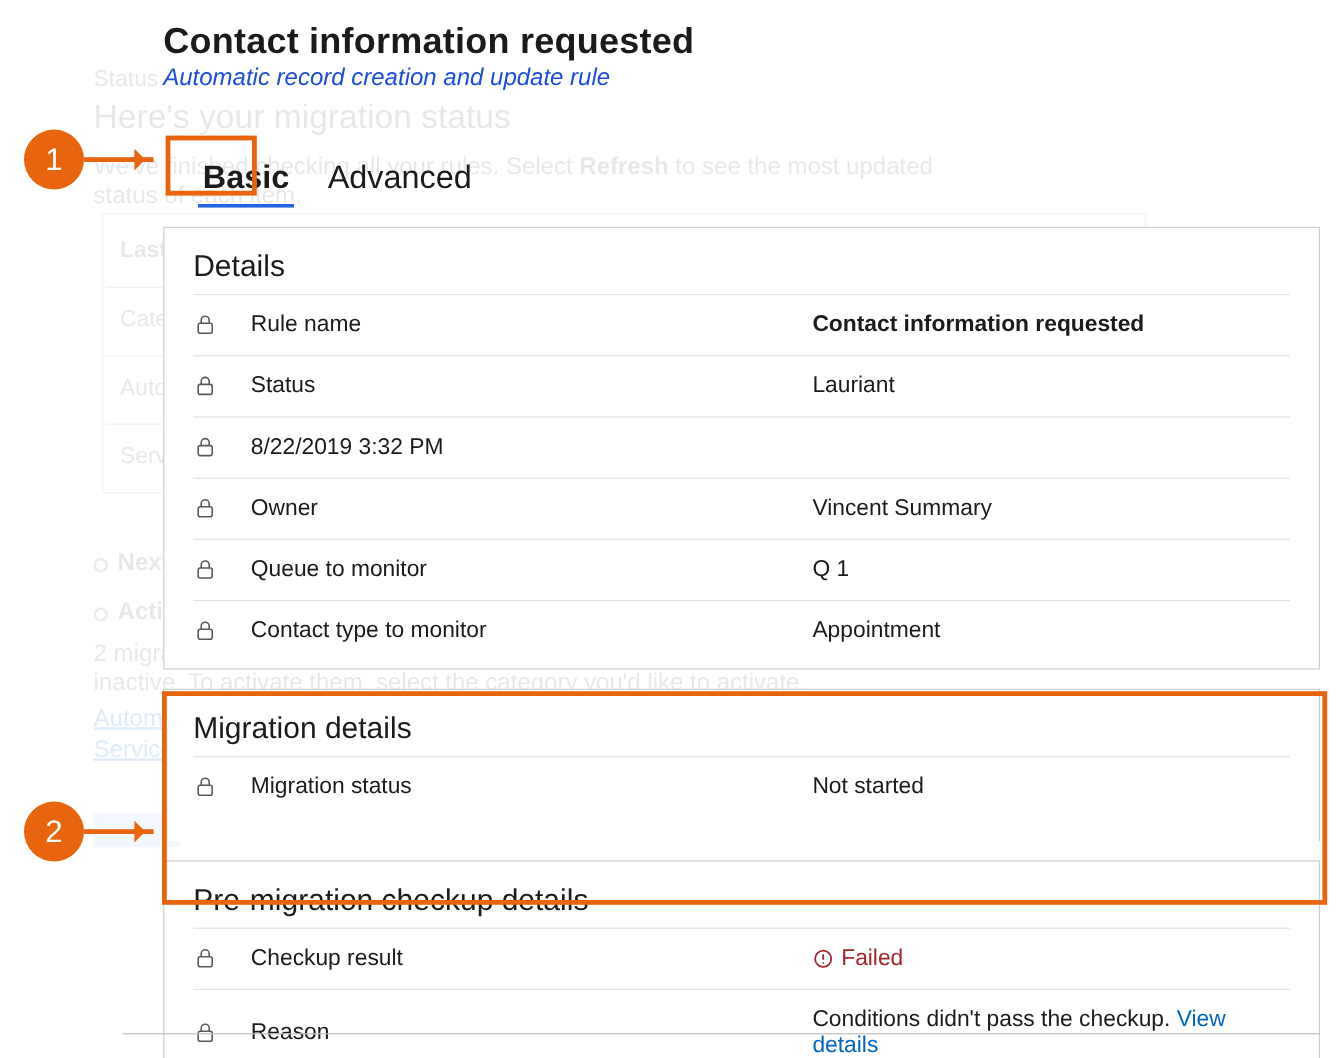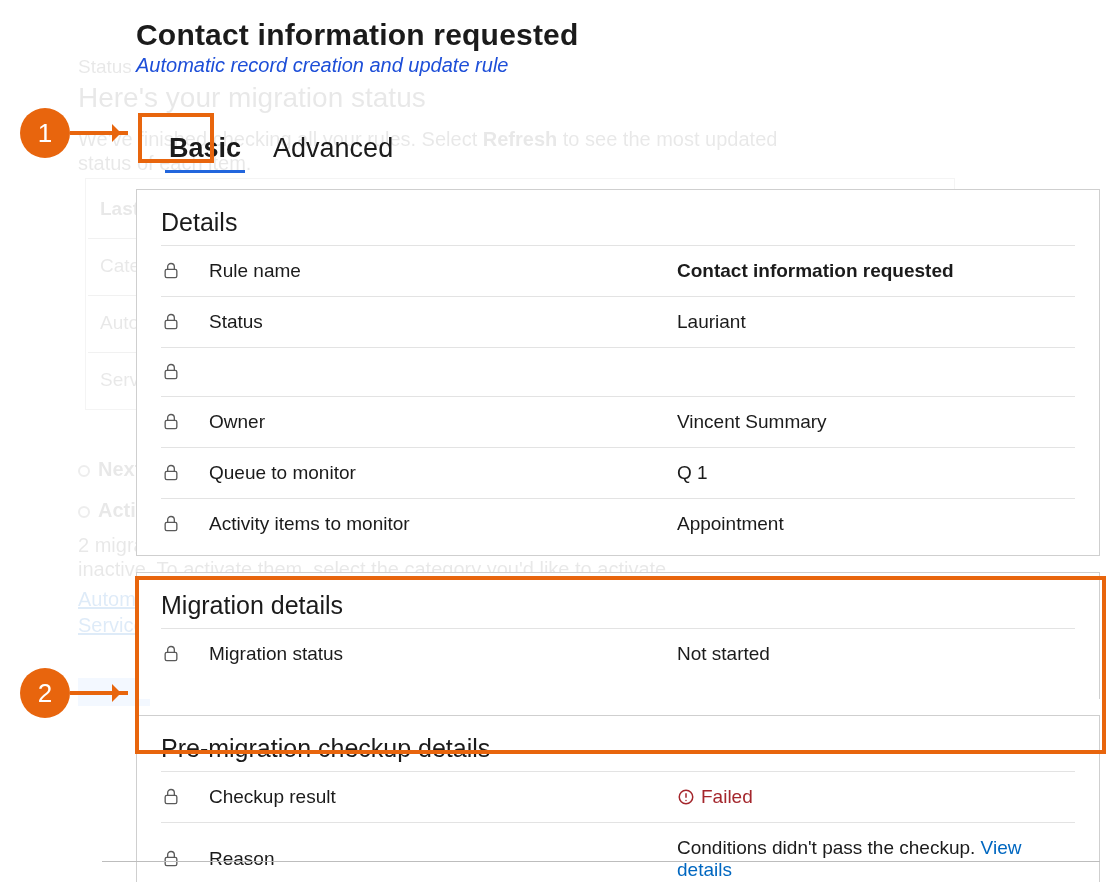--- a/index.html
+++ b/index.html
@@ -252,20 +252,21 @@
             <path d="M8 10V7a4 4 0 0 1 8 0v3"></path>
           </svg>
         <div class="label">Status</div>
         <div class="value">Lauriant</div>
       </div>
       <div class="row">
         <svg class="lock" viewBox="0 0 24 24" fill="none" stroke="currentColor" stroke-width="1.6">
             <rect x="5" y="10" width="14" height="10" rx="2"></rect>
             <path d="M8 10V7a4 4 0 0 1 8 0v3"></path>
           </svg>
+        <div class="value">8/22/2019 3:32 PM</div>
       </div>
       <div class="row">
         <svg class="lock" viewBox="0 0 24 24" fill="none" stroke="currentColor" stroke-width="1.6">
             <rect x="5" y="10" width="14" height="10" rx="2"></rect>
             <path d="M8 10V7a4 4 0 0 1 8 0v3"></path>
           </svg>
         <div class="label">Owner</div>
         <div class="value">Vincent Summary</div>
       </div>
       <div class="row">
@@ -274,21 +275,21 @@
             <path d="M8 10V7a4 4 0 0 1 8 0v3"></path>
           </svg>
         <div class="label">Queue to monitor</div>
         <div class="value">Q 1</div>
       </div>
       <div class="row">
         <svg class="lock" viewBox="0 0 24 24" fill="none" stroke="currentColor" stroke-width="1.6">
             <rect x="5" y="10" width="14" height="10" rx="2"></rect>
             <path d="M8 10V7a4 4 0 0 1 8 0v3"></path>
           </svg>
-        <div class="label">Activity items to monitor</div>
+        <div class="label">Contact type to monitor</div>
         <div class="value">Appointment</div>
       </div>
     </div>
 
     <div class="section" style="border-bottom:none; padding-bottom:20px;">
       <div class="section-title">Migration details</div>
 
       <div class="row">
         <svg class="lock" viewBox="0 0 24 24" fill="none" stroke="currentColor" stroke-width="1.6">
             <rect x="5" y="10" width="14" height="10" rx="2"></rect>

